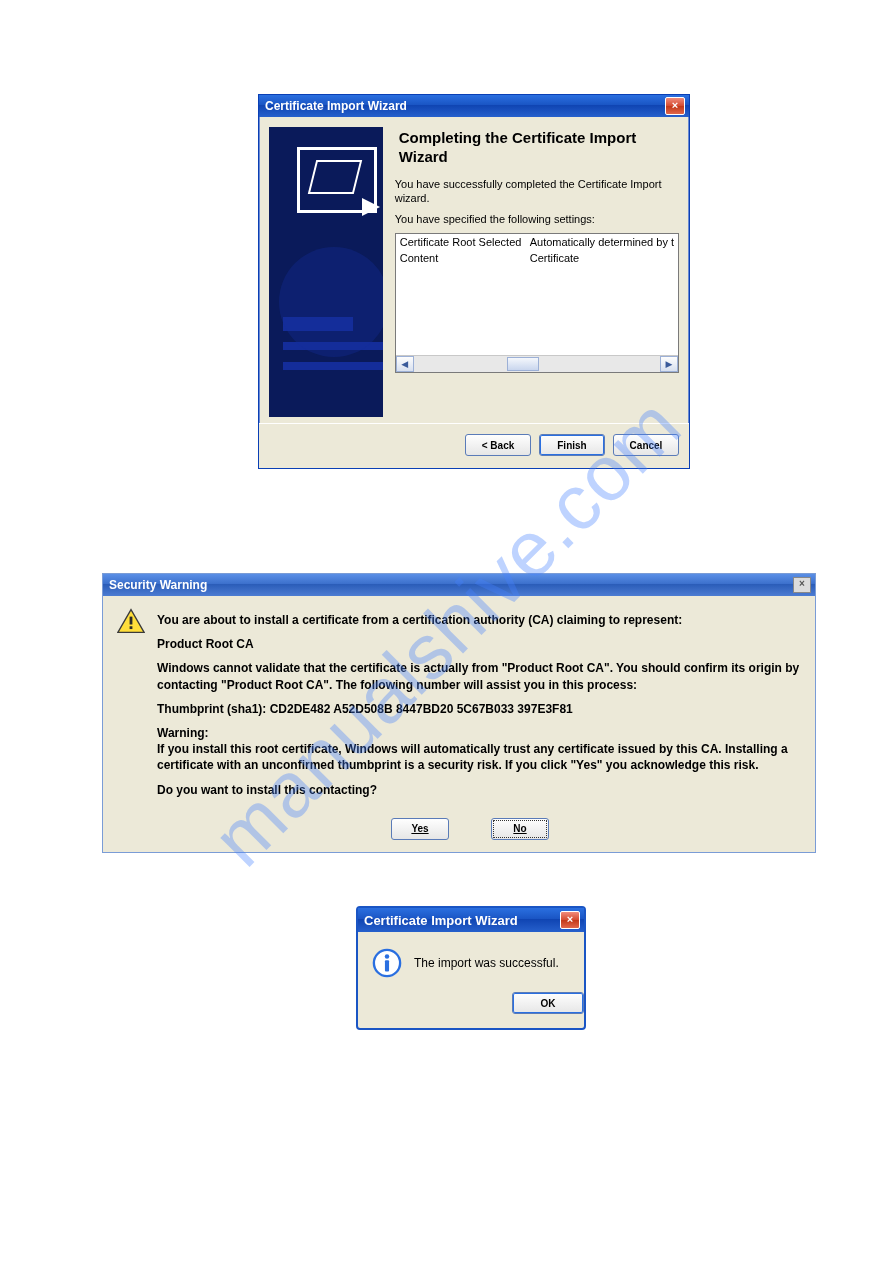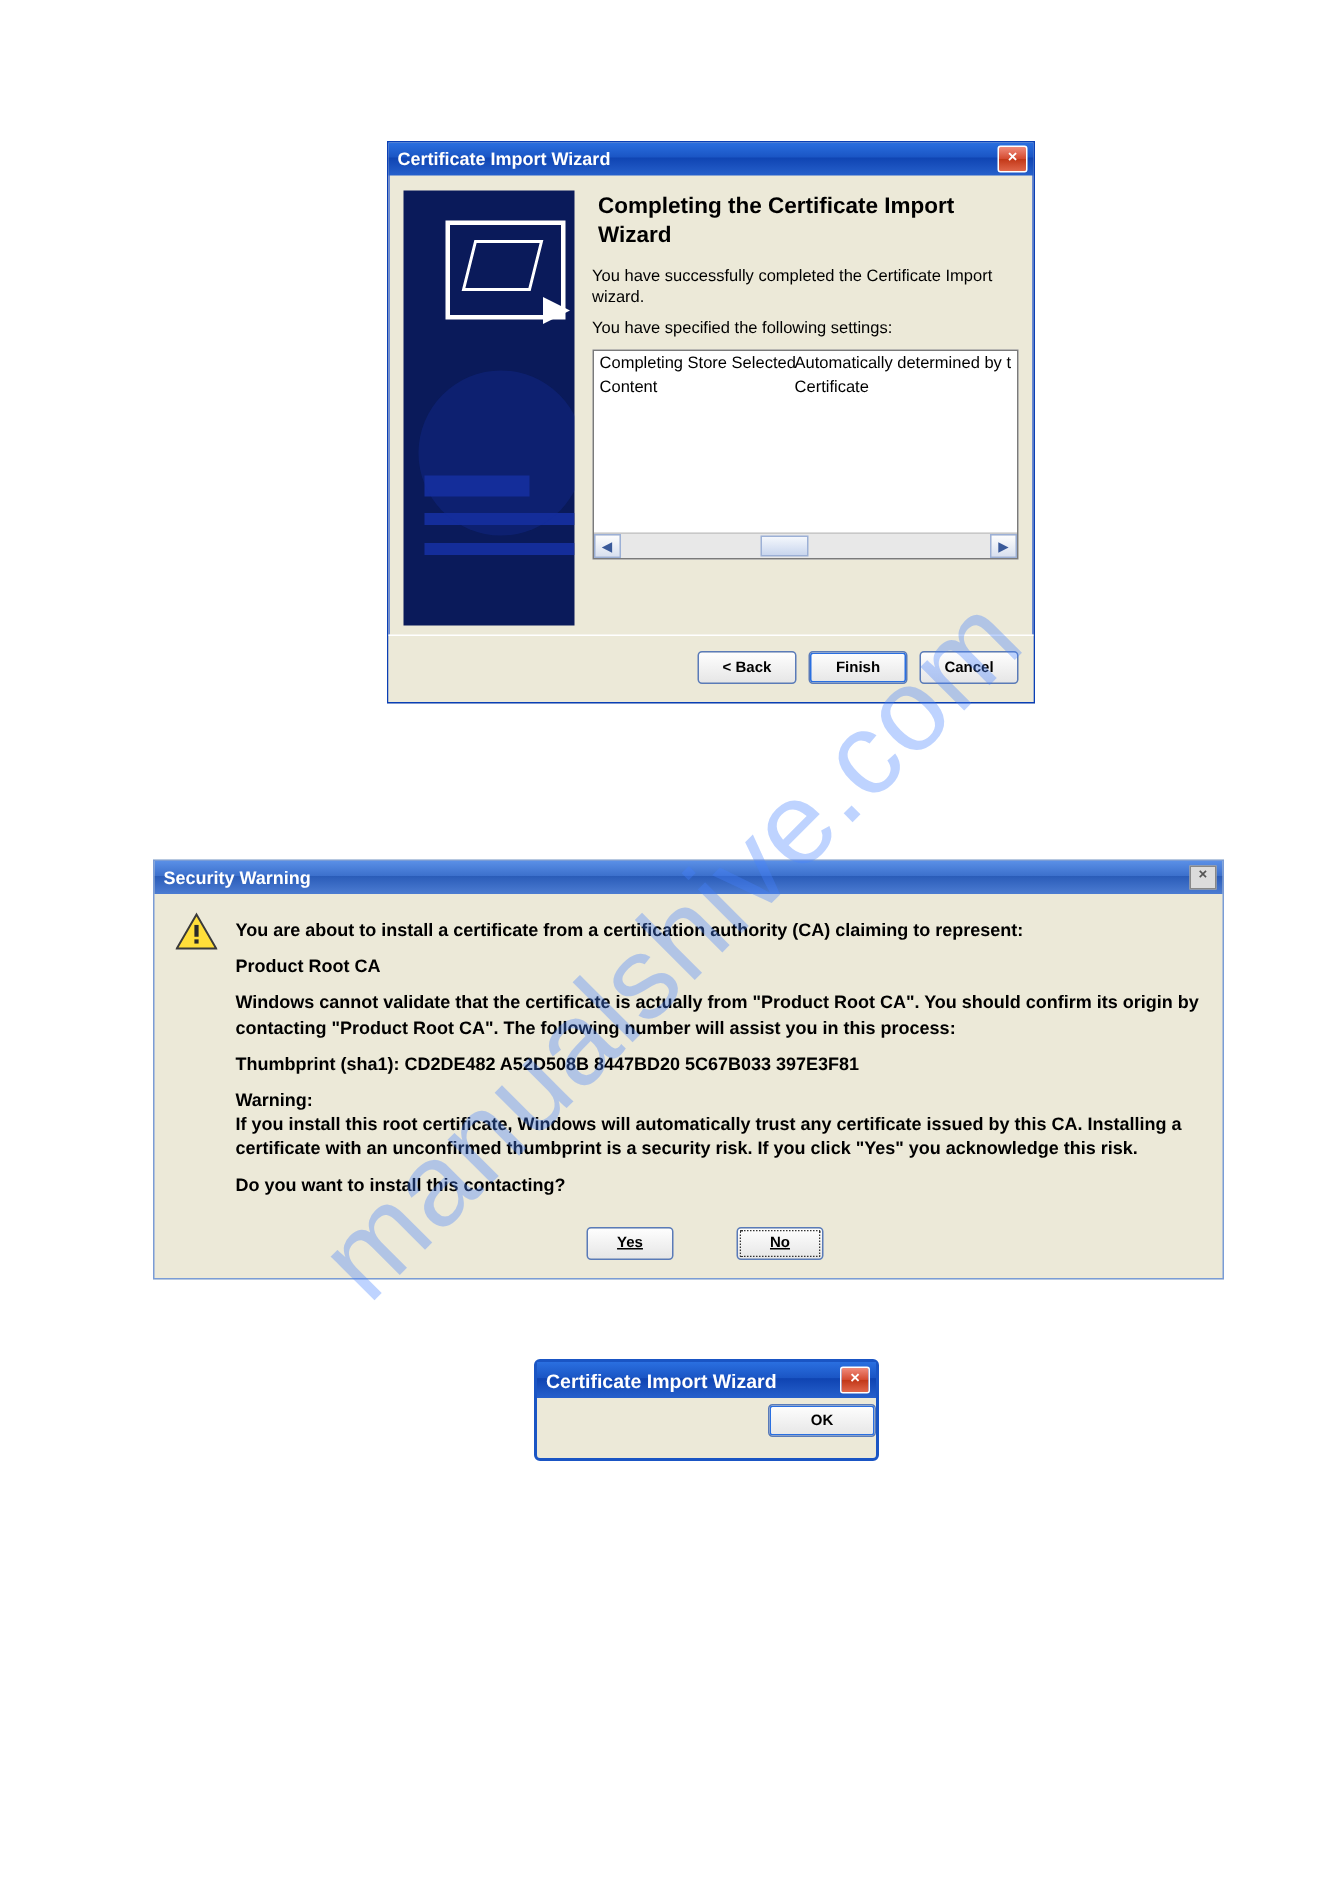--- a/index.html
+++ b/index.html
@@ -257,21 +257,21 @@
       <div class="side-line1"></div>
       <div class="side-line2"></div>
       <div class="side-line3"></div>
     </div>
     <div class="wiz-main">
       <div class="wiz-h">Completing the Certificate Import Wizard</div>
       <div class="wiz-p">You have successfully completed the Certificate Import wizard.</div>
       <div class="wiz-p">You have specified the following settings:</div>
       <div class="settings-box">
         <div class="settings-row">
-          <span class="c1">Completing Store Selected</span>
+          <span class="c1">Certificate Root Selected</span>
           <span>Automatically determined by t</span>
         </div>
         <div class="settings-row">
           <span class="c1">Content</span>
           <span>Certificate</span>
         </div>
         <div class="hscroll">
           <div class="arrow">◀</div>
           <div class="track">
               <div class="thumb"></div>
@@ -321,16 +321,26 @@
         <span style="text-decoration:underline">No</span>
       </button>
   </div>
 </div>
 
 <div class="ok">
   <div class="titlebar">
     <span>Certificate Import Wizard</span>
     <div class="closebtn">×</div>
   </div>
+  <div class="ok-body">
+    <div class="info-icon">
+      <svg viewBox="0 0 32 32">
+        <circle cx="16" cy="16" r="14" fill="#fff" stroke="#2a6fe0" stroke-width="2.5"></circle>
+        <circle cx="16" cy="9" r="2.4" fill="#2a6fe0"></circle>
+        <rect x="13.8" y="13" width="4.4" height="12" rx="1" fill="#2a6fe0"></rect>
+      </svg>
+    </div>
+    <div class="ok-msg">The import was successful.</div>
+  </div>
   <div class="ok-buttons">
     <button class="xpbtn default">OK</button>
   </div>
 </div>
 
 </body></html>

